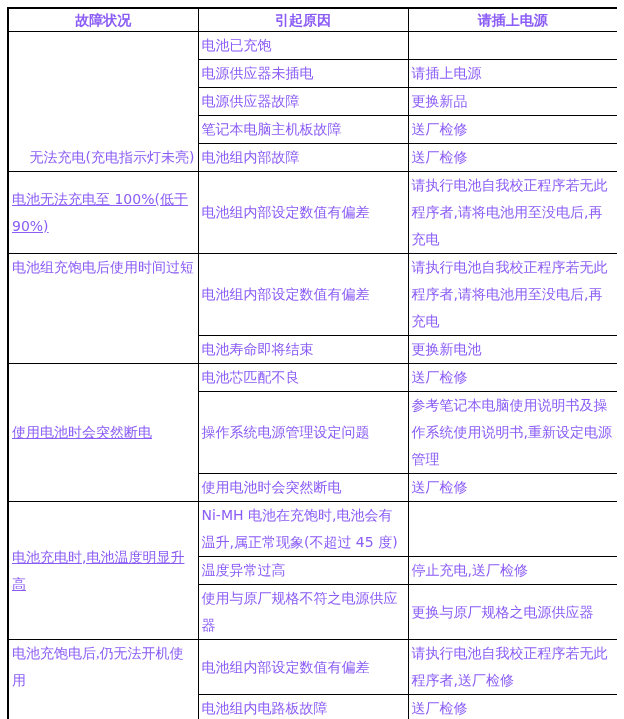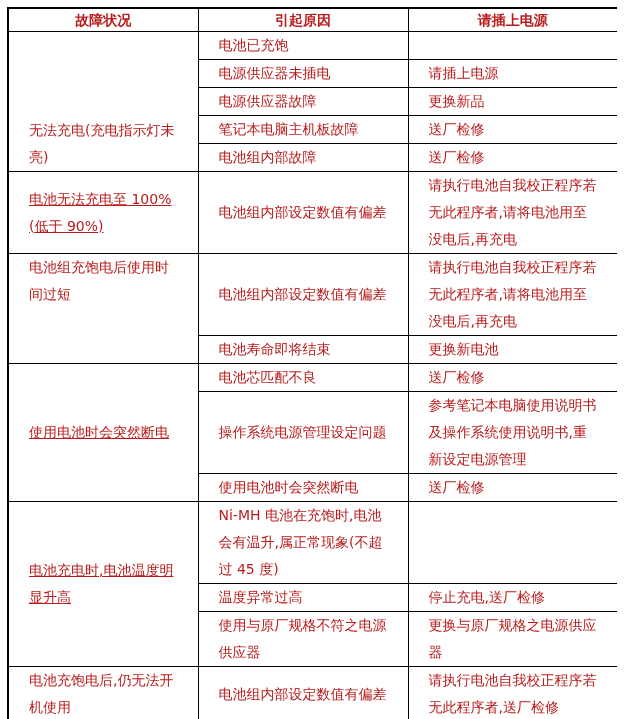--- a/index.html
+++ b/index.html
@@ -13,40 +13,40 @@
   }
   table.fault-table {
     border-collapse: collapse;
     table-layout: fixed;
     width: 610px;
     border: 2px solid #000000;
   }
   table.fault-table th,
   table.fault-table td {
     border: 1px solid #000000;
-    color: #b91c1c;
+    color: #8b5cf6;
     font-size: 14px;
-    padding: 0 20px;
+    padding: 0 3px;
     overflow: hidden;
     word-break: break-all;
   }
   table.fault-table th {
     font-weight: bold;
     text-align: center;
     height: 22px;
     line-height: 22px;
   }
   table.fault-table td {
     line-height: 27px;
     text-align: left;
     vertical-align: middle;
   }
-  td.symptom-cell.v-top    { vertical-align: top; }
+  td.symptom-cell.v-top    { vertical-align: top; font-family: Liberation Serif, serif; }
   td.symptom-cell.v-middle { vertical-align: middle; text-decoration: underline; }
-  td.symptom-cell.v-bottom { vertical-align: bottom; }
+  td.symptom-cell.v-bottom { vertical-align: bottom; text-align: right; }
 </style>
 </head>
 <body>
 
 <table class="fault-table">
   <colgroup>
     <col style="width:190px">
     <col style="width:210px">
     <col style="width:210px">
   </colgroup>

